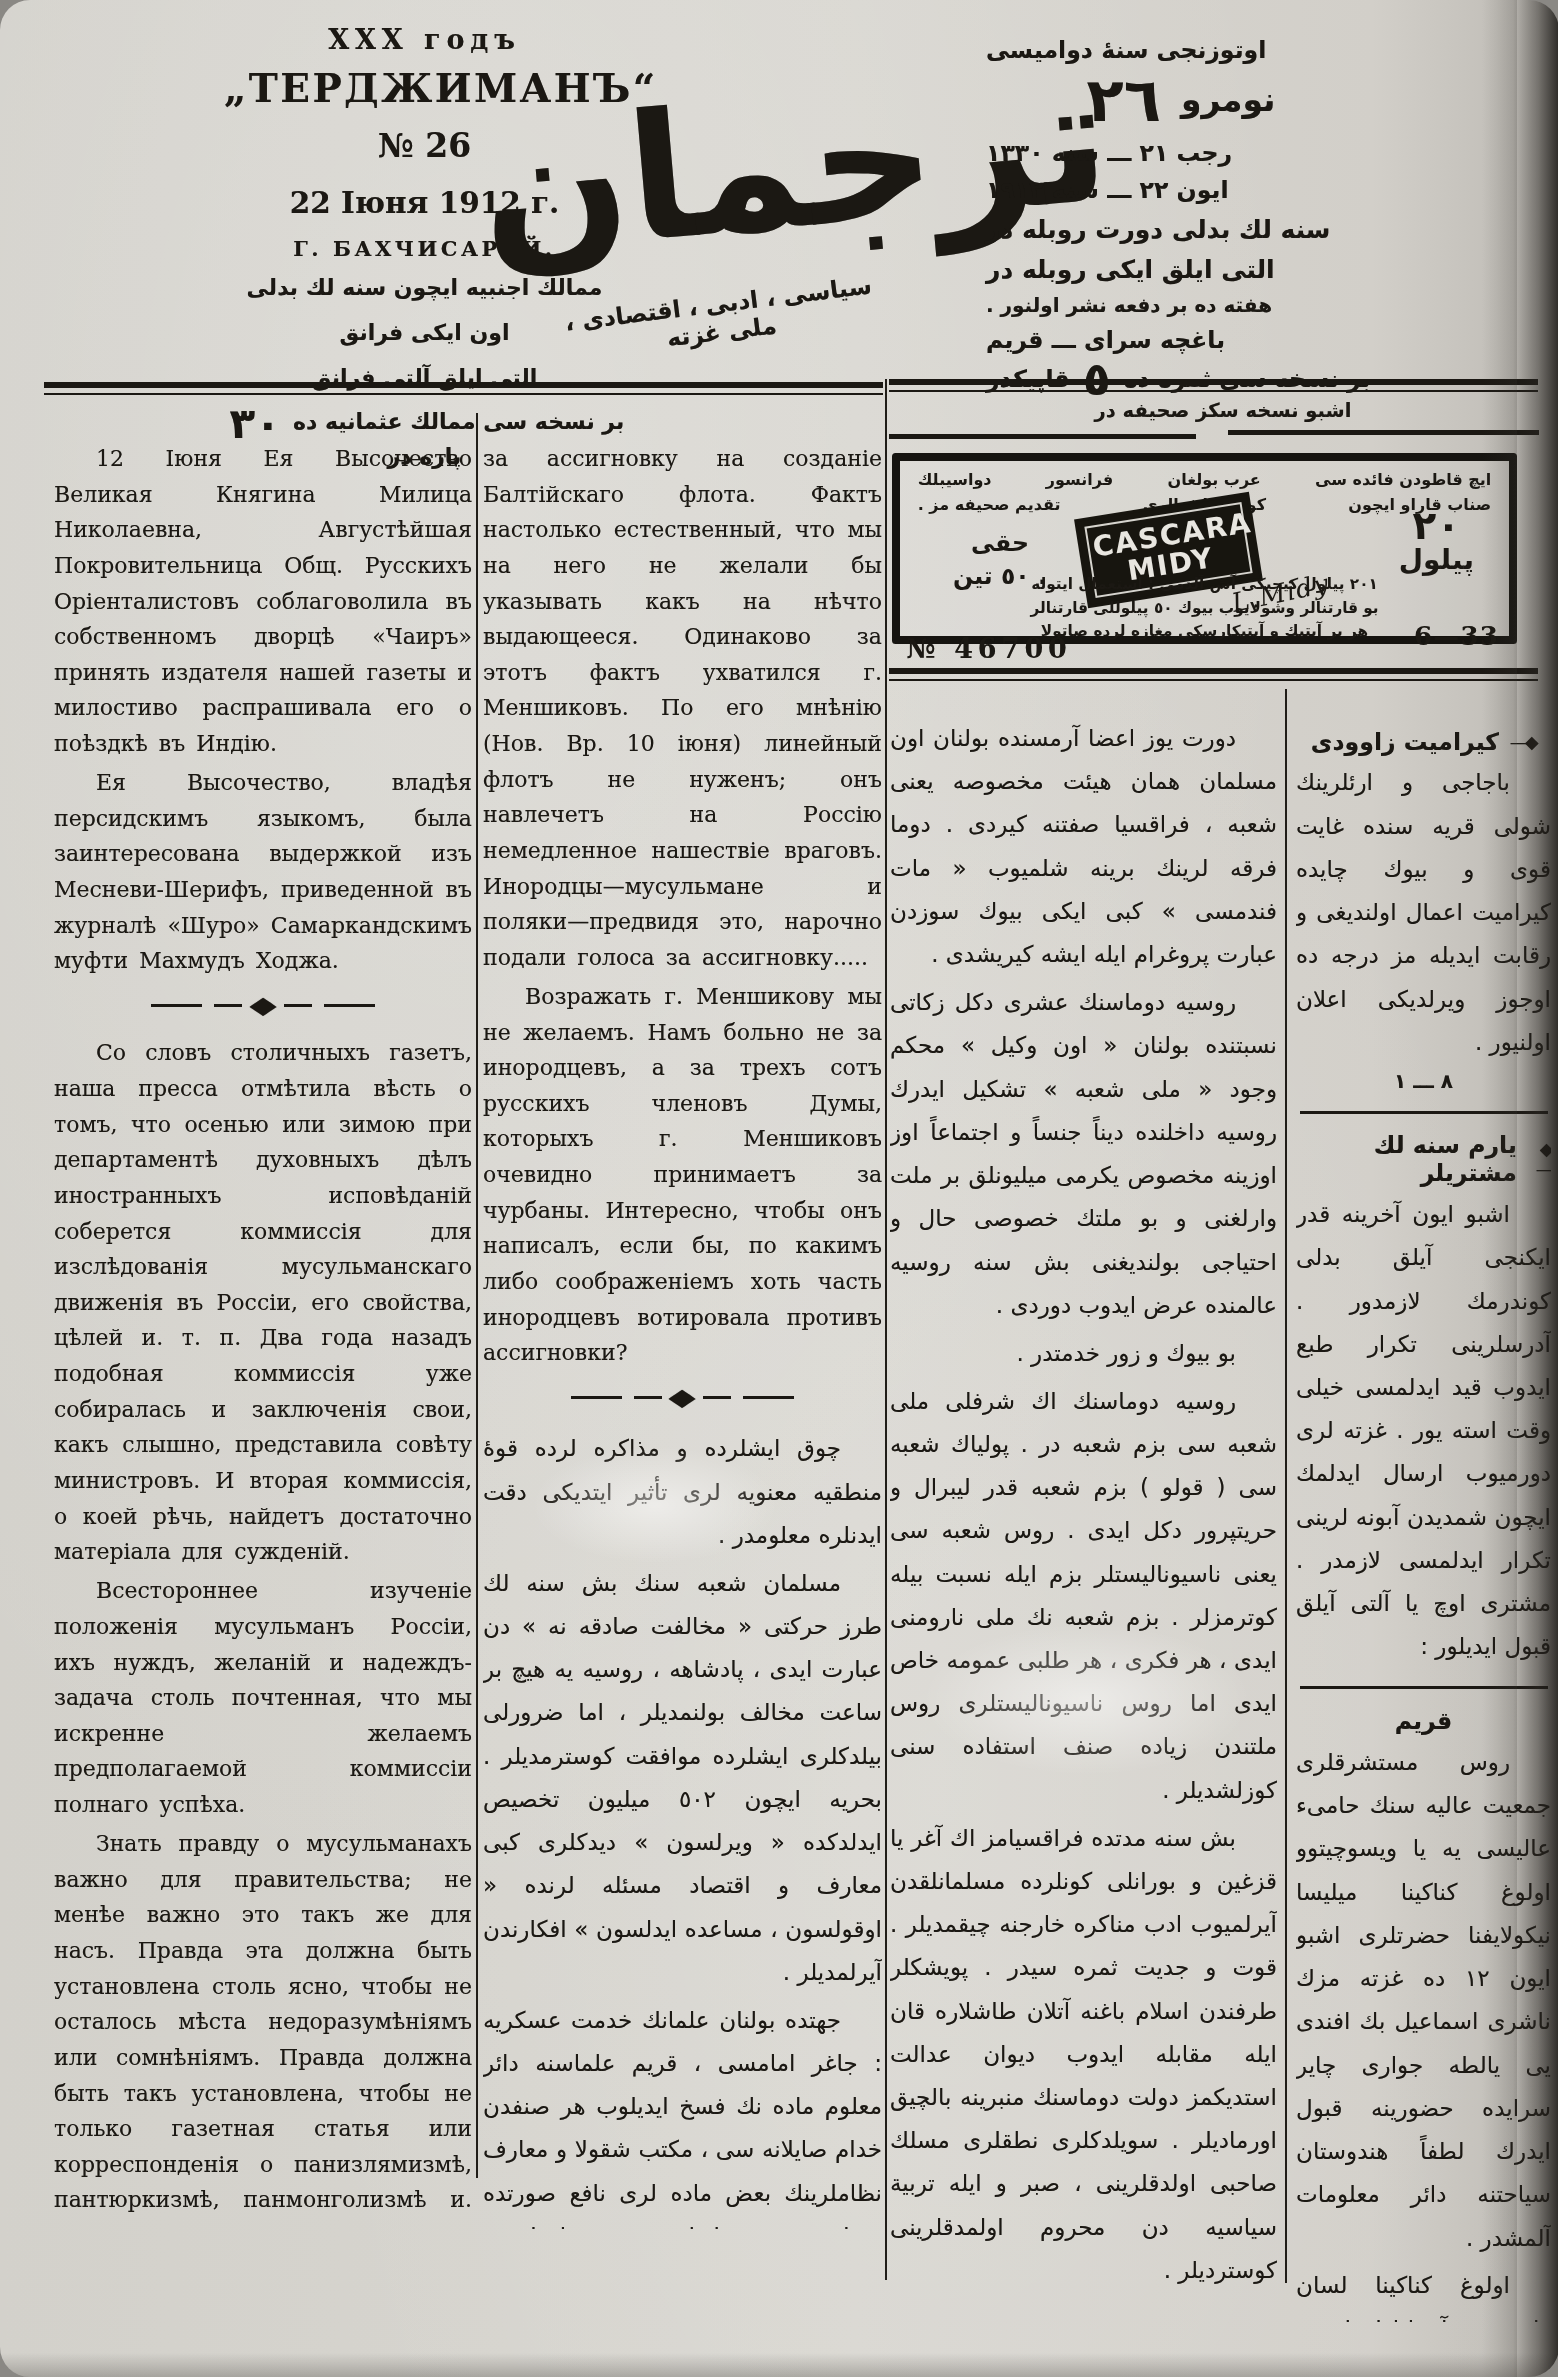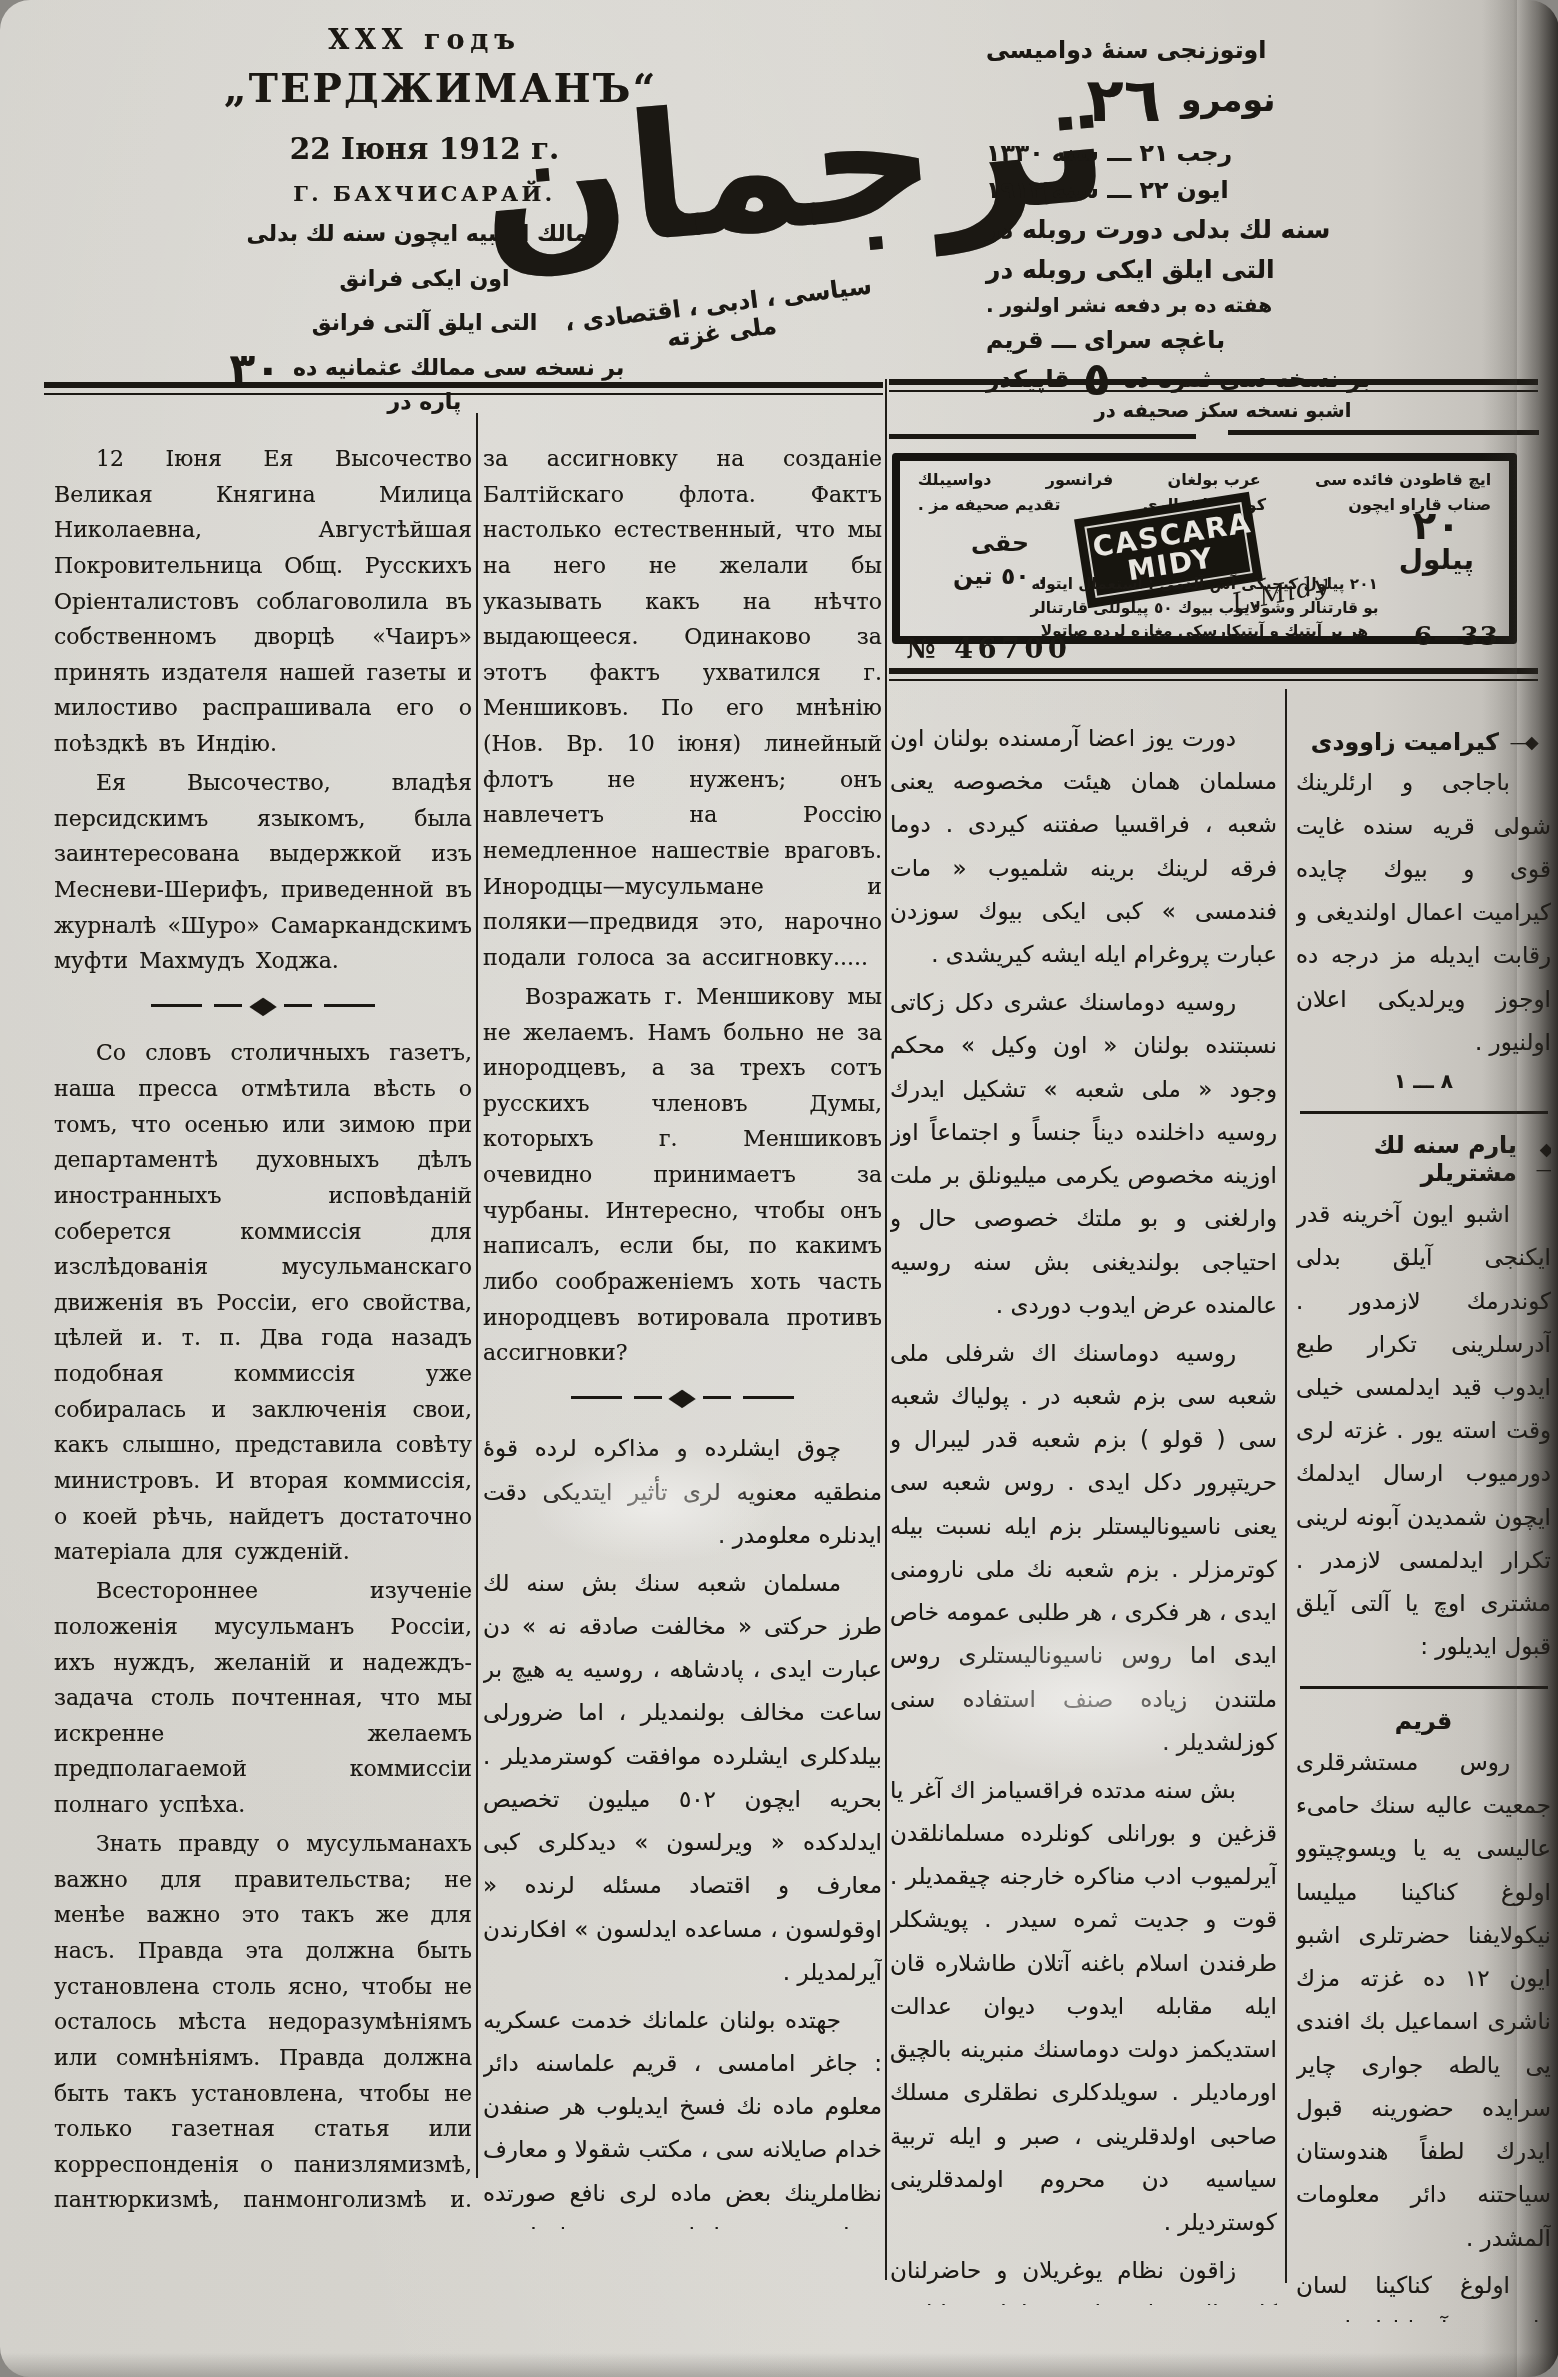--- a/index.html
+++ b/index.html
@@ -116,20 +116,21 @@
     background:radial-gradient(ellipse, rgba(255,255,255,.5), rgba(255,255,255,0) 70%);}
 </style>
 </head>
 <body>
 
 <div id="page">
 
   <div id="mast-left" class="abs cyr soft">
     <div class="m-year">XXX годъ</div>
     <div class="m-title">„ТЕРДЖИМАНЪ“</div>
+    <div class="m-issue">№ 26</div>
     <div class="m-date">22 Іюня 1912 г.</div>
     <div class="m-city">Г. БАХЧИСАРАЙ.</div>
     <div class="m-arline ar" dir="rtl">ممالك اجنبيه ايچون سنه لك بدلى</div>
     <div class="m-arline ar" dir="rtl">اون ايكى فرانق</div>
     <div class="m-arline ar" dir="rtl">التى ايلق آلتى فرانق</div>
     <div class="m-arline ar" dir="rtl">
       <span>بر نسخه سى ممالك عثمانيه ده</span>
       <span class="big-inline">٣٠</span>
       <span>پاره در</span>
     </div>
@@ -245,20 +246,21 @@
       <p>چوق ايشلرده و مذاكره لرده قوهٔ منطقيه معنويه لرى تأثير ايتديكى دقت ايدنلره معلومدر .</p>
       <p>مسلمان شعبه سنك بش سنه لك طرز حركتى « مخالفت صادقه نه » دن عبارت ايدى ، پادشاهه ، روسيه يه هيچ بر ساعت مخالف بولنمديلر ، اما ضرورلى بيلدكلرى ايشلرده موافقت كوسترمديلر . بحريه ايچون ٥٠٢ ميليون تخصيص ايدلدكده « ويرلسون » ديدكلرى كبى معارف و اقتصاد مسئله لرنده « اوقولسون ، مساعده ايدلسون » افكارندن آيرلمديلر .</p>
       <p>جهتده بولنان علمانك خدمت عسكريه : جاغر امامسى ، قريم علماسنه دائر معلوم ماده نك فسخ ايديلوب هر صنفدن خدام صايلانه سى ، مكتب شقولا و معارف نظاملرينك بعض ماده لرى نافع صورتده تبديل و تصحيح ايدلمه سى ، قافقازه و قرغز قزاق دالاسنه دائر مذاكره لرده اوكلارك بعض مراملرى ترك ايدلمه سى مسلمان شعبه سنك خدمت و همتندن ايلرو كلمشدر .</p>
 
     </div>
   </div>
 
   <div id="col3" class="col tat ar soft">
     <p>دورت يوز اعضا آرمسنده بولنان اون مسلمان همان هيئت مخصوصه يعنى شعبه ، فراقسيا صفتنه كيردى . دوما فرقه لرينك برينه شلميوب « مات فندمسى » كبى ايكى بيوك سوزدن عبارت پروغرام ايله ايشه كيريشدى .</p>
     <p>روسيه دوماسنك عشرى دكل زكاتى نسبتنده بولنان « اون وكيل » محكم وجود « ملى شعبه » تشكيل ايدرك روسيه داخلنده ديناً جنساً و اجتماعاً اوز اوزينه مخصوص يكرمى ميليونلق بر ملت وارلغنى و بو ملتك خصوصى حال و احتياجى بولنديغنى بش سنه روسيه عالمنده عرض ايدوب دوردى .</p>
+    <p>بو بيوك و زور خدمتدر .</p>
     <p>روسيه دوماسنك اك شرفلى ملى شعبه سى بزم شعبه در . پولياك شعبه سى ( قولو ) بزم شعبه قدر ليبرال و حريتپرور دكل ايدى . روس شعبه سى يعنى ناسيوناليستلر بزم ايله نسبت بيله كوترمزلر . بزم شعبه نك ملى نارومنى ايدى ، هر فكرى ، هر طلبى عمومه خاص ايدى اما روس ناسيوناليستلرى روس ملتندن زياده صنف استفاده سنى كوزلشديلر .</p>
     <p>بش سنه مدتده فراقسيامز اك آغر يا قزغين و بورانلى كونلرده مسلمانلقدن آيرلميوب ادب مناكره خارجنه چيقمديلر . قوت و جديت ثمره سيدر . پويشكلر طرفندن اسلام باغنه آتلان طاشلاره قان ايله مقابله ايدوب ديوان عدالت استديكمز دولت دوماسنك منبرينه بالچيق اورماديلر . سويلدكلرى نطقلرى مسلك صاحبى اولدقلرينى ، صبر و ايله تربية سياسيه دن محروم اولمدقلرينى كوسترديلر .</p>
     <p>زاقون نظام يوغريلان و حاضرلنان كامسيالرنده اوجيتيلدن ، علمادن بولنان و قدرالحال چالشدقلرى معلومدر . ضيالى لرمزك آتشلى نطقلرى هركسك يادنده در . ٤٠٠ ايچنده قالمش اون آدمك بيوك نفوذى اوله ميه جغى طبيعيدر لكن بر</p>
   </div>
 
   <div id="col4" class="col tat ar soft">
     <div class="sec-head">
       <span class="orn">◆—</span>
       <h3>كيراميت زاوودى</h3>
     </div>

